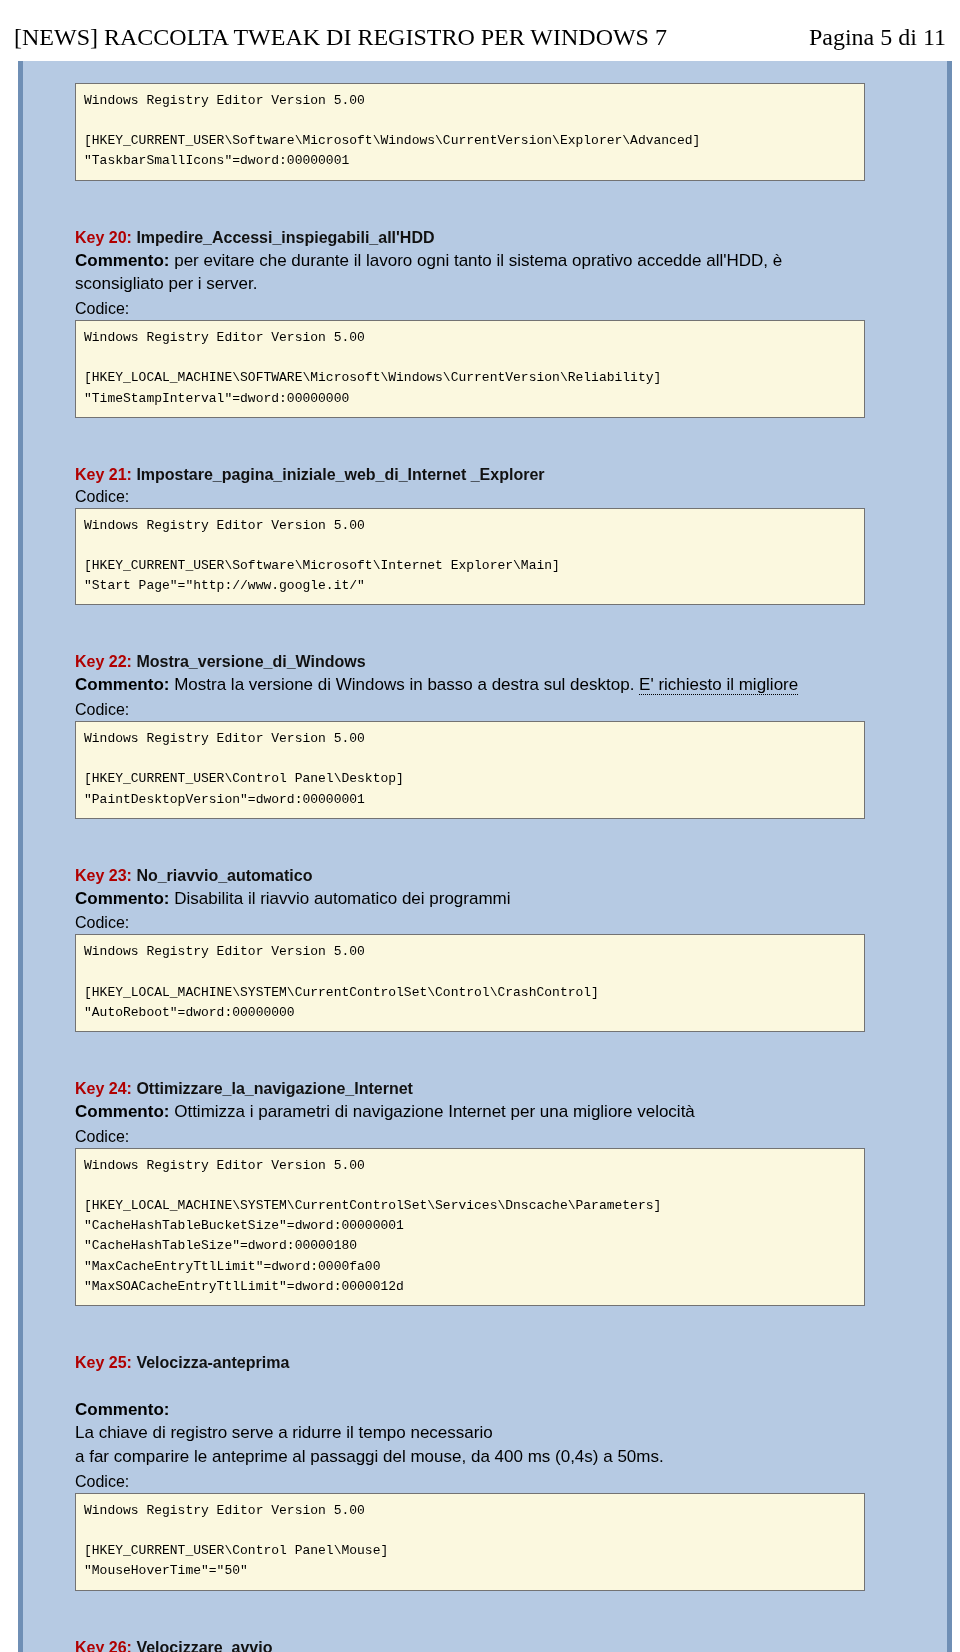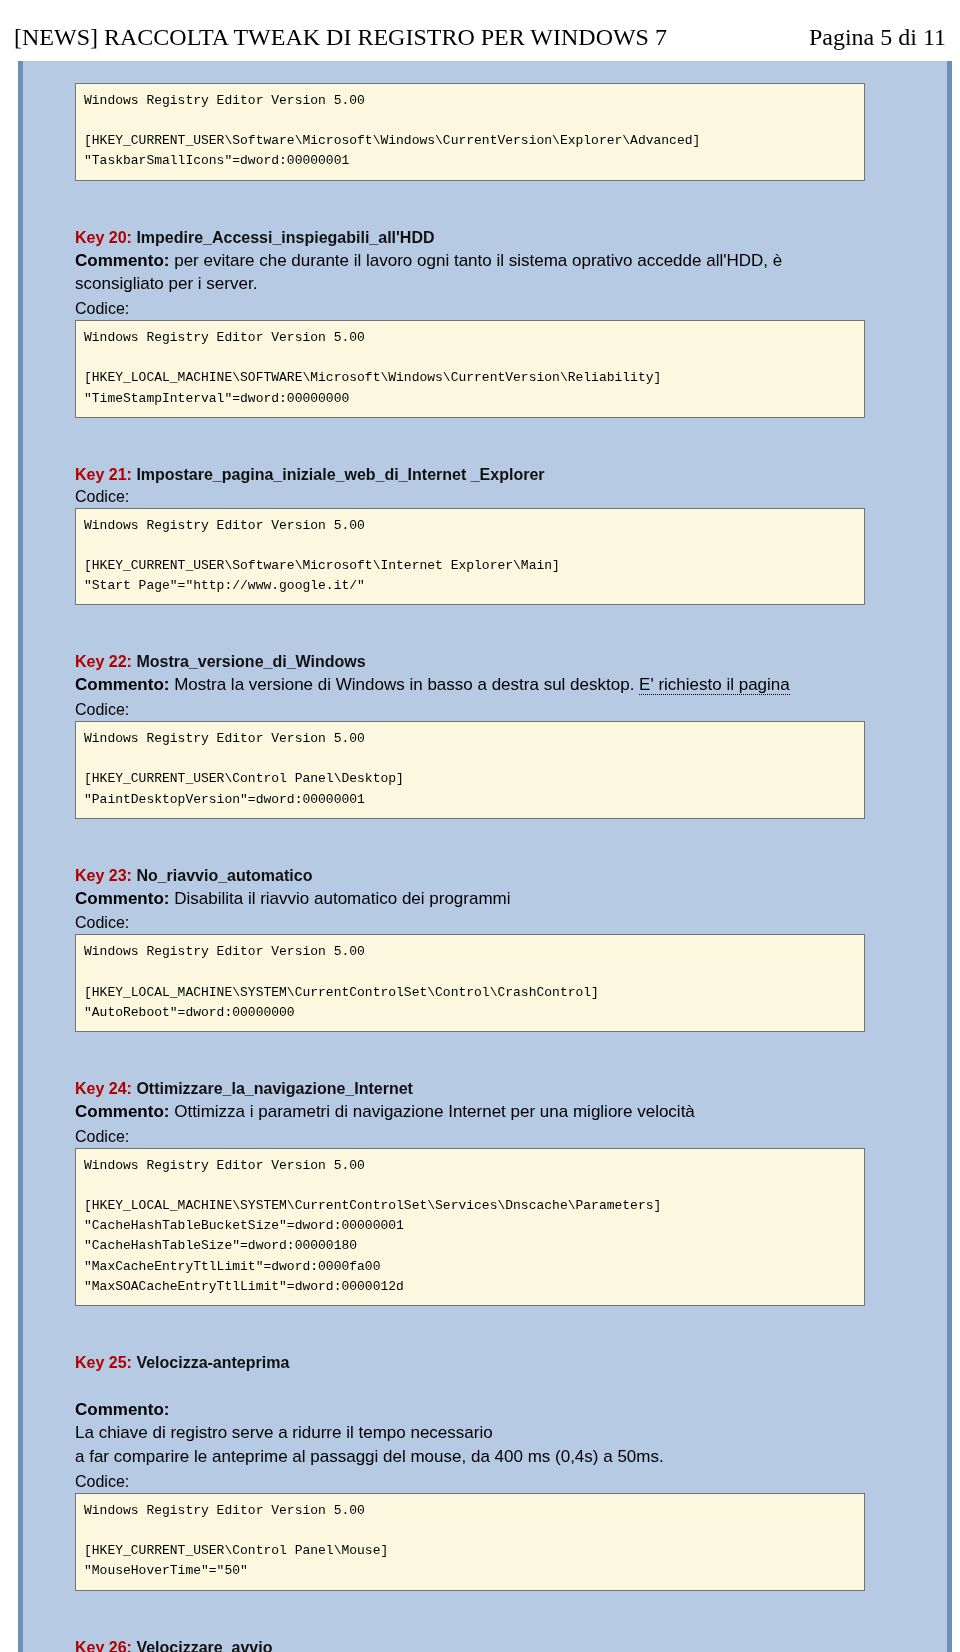--- a/index.html
+++ b/index.html
@@ -107,21 +107,21 @@
 "Start Page"="http://www.google.it/"</div>
     </div>
 
     <div class="key-block">
       <div class="key-title">
         <span class="num">Key 22:</span>
         <span>Mostra_versione_di_Windows</span>
       </div>
       <div class="comment-line">
         <b>Commento:</b>
-        <span>Mostra la versione di Windows in basso a destra sul desktop. </span><span class="dotted">E' richiesto il pagina</span>
+        <span>Mostra la versione di Windows in basso a destra sul desktop. </span><span class="dotted">E' richiesto il migliore</span>
       </div>
       <div class="codice-label">Codice:</div>
       <div class="codebox">Windows Registry Editor Version 5.00
 
 [HKEY_CURRENT_USER\Control Panel\Desktop]
 "PaintDesktopVersion"=dword:00000001</div>
     </div>
 
     <div class="key-block">
       <div class="key-title">

